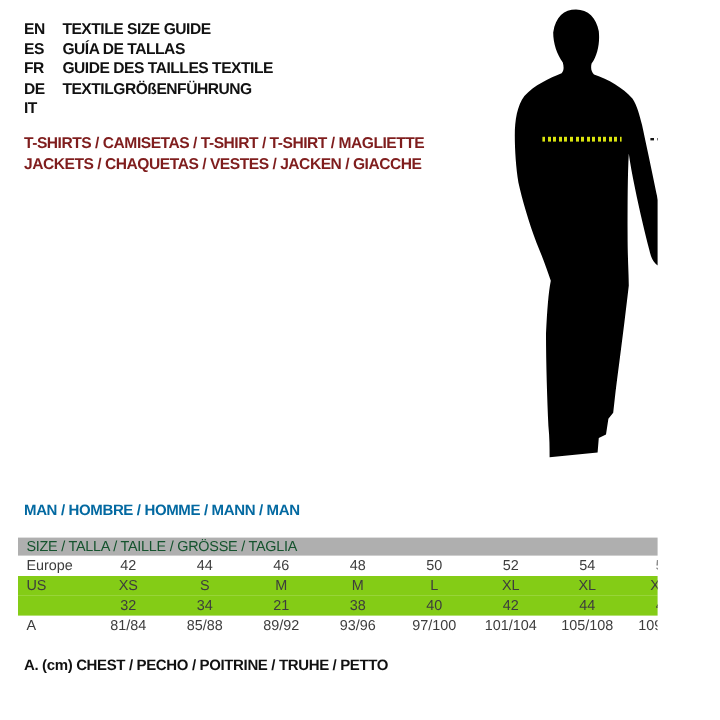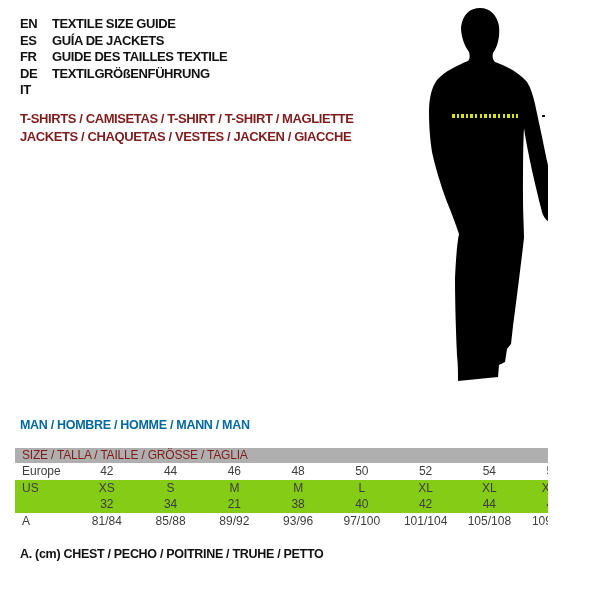--- a/index.html
+++ b/index.html
@@ -29,21 +29,21 @@
   #measure-dash{left:542px;top:115px;width:17px;height:2px;
     background:repeating-linear-gradient(90deg,#141414 0 3px,transparent 3px 5.5px);}
   #measure-label{left:561px;top:107px;font-size:14px;font-weight:bold;color:#141414;line-height:14px;}
 
   
   #man-title{left:20px;top:419px;font-size:12.5px;font-weight:bold;
     letter-spacing:-0.3px;line-height:13px;color:#0369a1;white-space:nowrap;}
 
   
   #size-table{left:15px;top:448px;width:570px;font-size:12px;color:#3d3d3d;}
-  #size-table .thead{height:15px;line-height:15px;background:#afafaf;color:#7f1d1d;
+  #size-table .thead{height:15px;line-height:15px;background:#afafaf;color:#14532d;
     padding-left:7px;letter-spacing:-0.2px;white-space:nowrap;}
   .trow{display:flex;height:16.5px;line-height:16.5px;}
   .trow.shaded{background:#84cc16;}
   .tlabel{flex:0 0 60px;padding-left:7px;box-sizing:border-box;text-align:left;}
   .tcell{flex:1 1 0;text-align:center;}
 
   
   #footnote{left:20px;top:548px;font-size:12.5px;font-weight:bold;
     letter-spacing:-0.3px;line-height:13px;color:#111;white-space:nowrap;}
 </style>
@@ -52,21 +52,21 @@
 
 <div id="canvas">
 
   <div id="lang-block" class="abs">
     <div class="lang-row">
       <span class="lang-code">EN</span>
       <span class="lang-text">TEXTILE SIZE GUIDE</span>
     </div>
     <div class="lang-row">
       <span class="lang-code">ES</span>
-      <span class="lang-text">GUÍA DE JACKETS</span>
+      <span class="lang-text">GUÍA DE TALLAS</span>
     </div>
     <div class="lang-row">
       <span class="lang-code">FR</span>
       <span class="lang-text">GUIDE DES TAILLES TEXTILE</span>
     </div>
     <div class="lang-row">
       <span class="lang-code">DE</span>
       <span class="lang-text">TEXTILGRÖßENFÜHRUNG</span>
     </div>
     <div class="lang-row">

